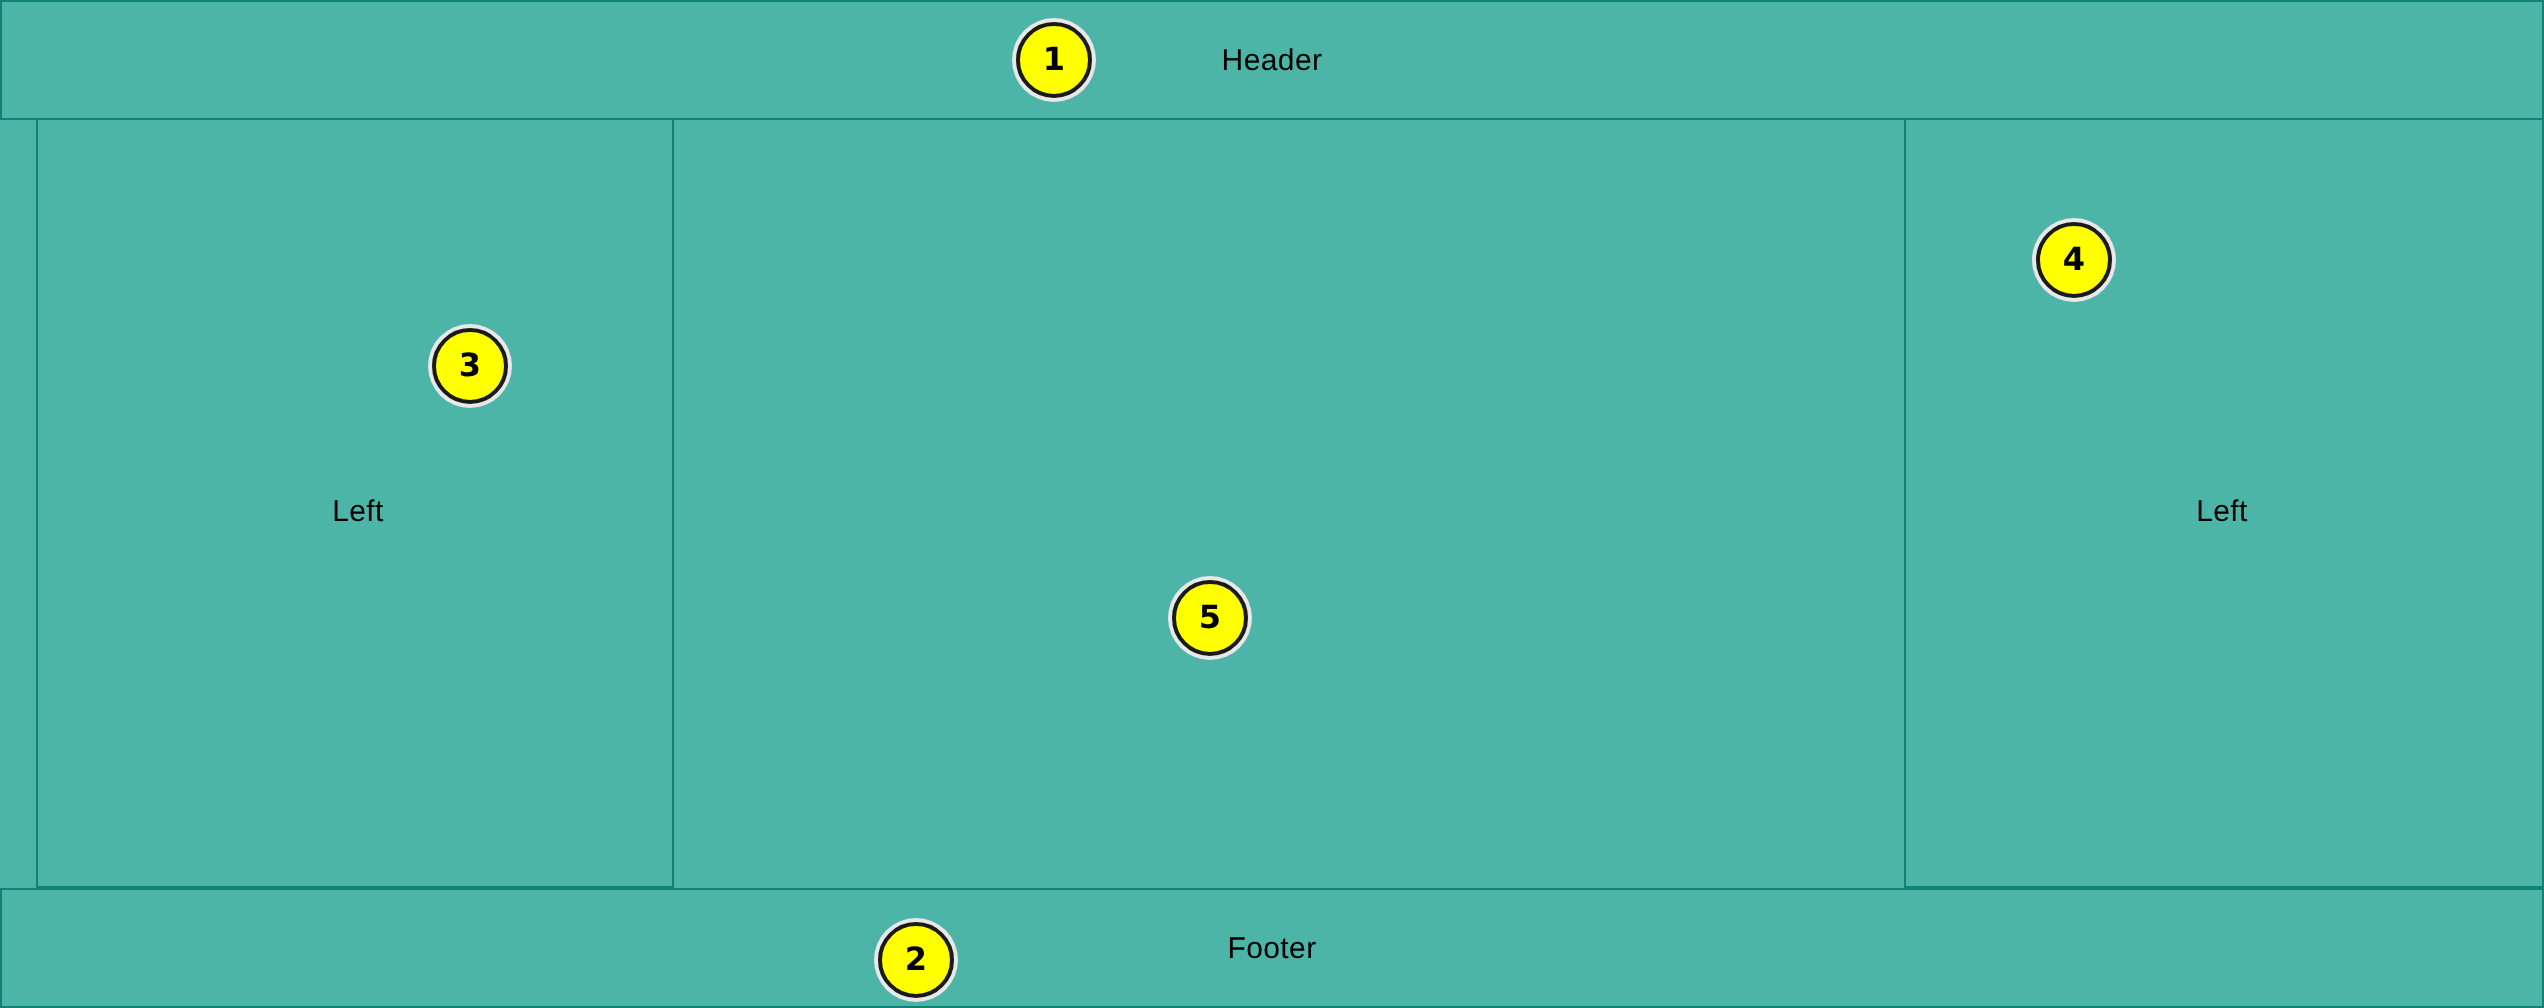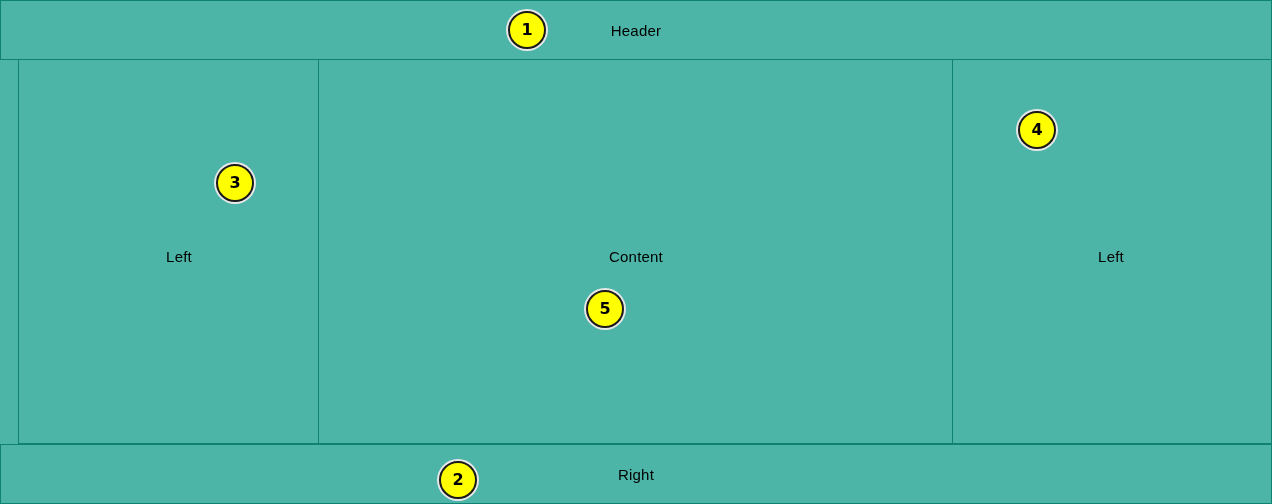--- a/index.html
+++ b/index.html
@@ -83,30 +83,27 @@
 <div id="app">
 
   <div class="region" id="header-region">
     <span class="region-label">Header</span>
   </div>
 
   <div class="region" id="left-region">
     <span class="region-label">Left</span>
   </div>
 
-  <div class="region" id="content-region">
-    <span class="region-label">Content</span>
-  </div>
 
   <div class="region" id="right-region">
     <span class="region-label">Left</span>
   </div>
 
   <div class="region" id="footer-region">
-    <span class="region-label">Right</span>
+    <span class="region-label">Footer</span>
   </div>
 
   <div class="badge" style="left: 508px; top: 11px;">1</div>
   <div class="badge" style="left: 439px; top: 461px;">2</div>
   <div class="badge" style="left: 216px; top: 164px;">3</div>
   <div class="badge" style="left: 1018px; top: 111px;">4</div>
   <div class="badge" style="left: 586px; top: 290px;">5</div>
 
 </div>
 

